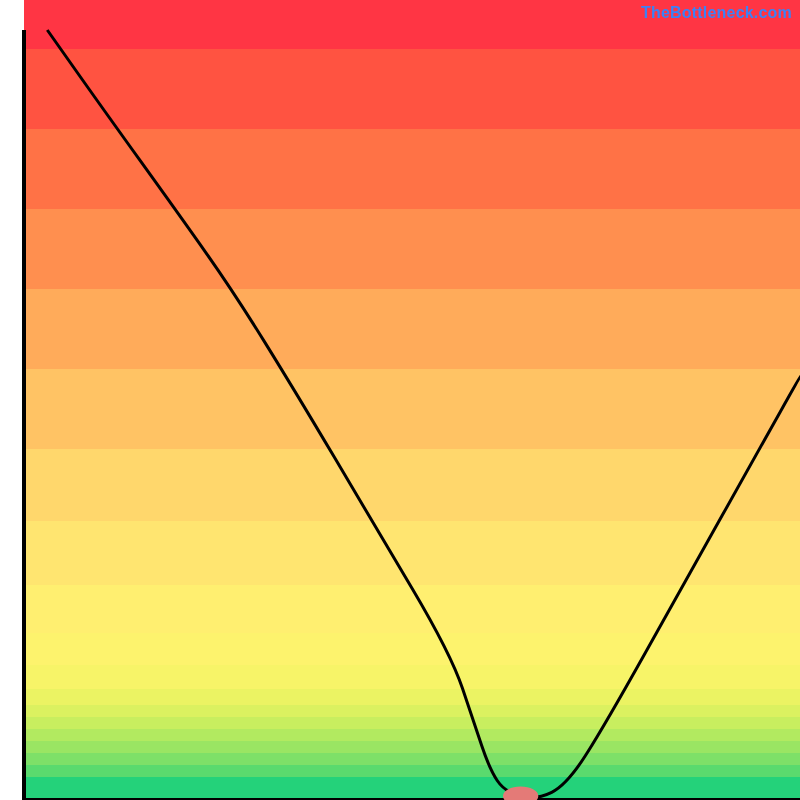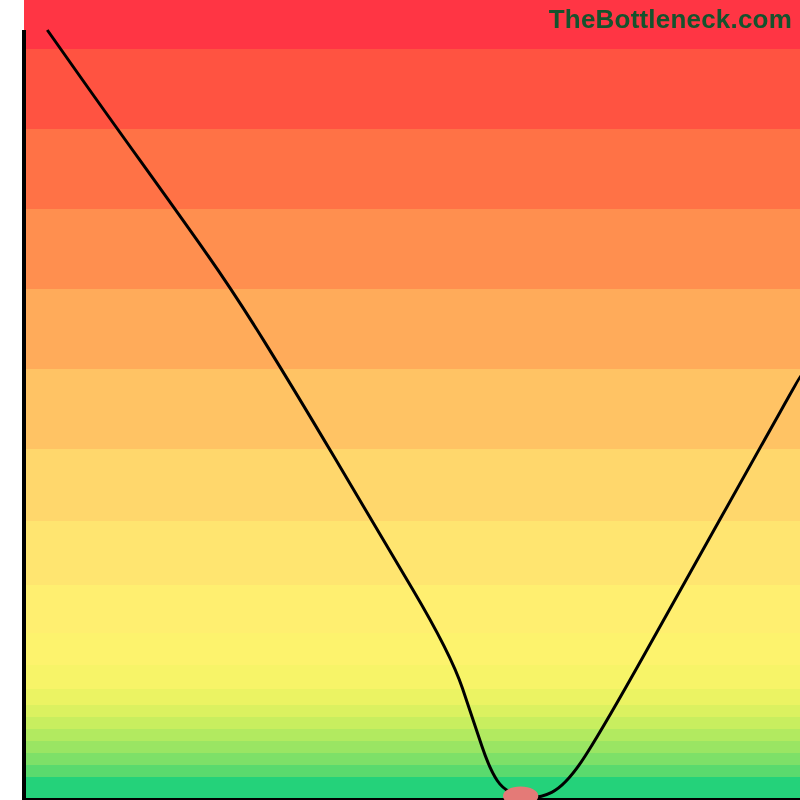--- a/index.html
+++ b/index.html
@@ -1,18 +1,18 @@
 <!DOCTYPE html>
 <html><head>
 <meta charset="utf-8">
 <style>
   * { margin: 0; padding: 0; box-sizing: border-box; }
   body { width: 800px; height: 800px; position: relative; font-family: Arial, sans-serif; background: #fff; }
   .chart-container { position: absolute; inset: 0; }
-  .watermark { position: absolute; top: 4px; right: 8px; font-size: 26px; font-weight: bold; color: #14532d; letter-spacing: 0.2px; }
+  .watermark { position: absolute; top: 4px; right: 8px; font-size: 16px; font-weight: bold; color: #3b82f6; letter-spacing: 0.2px; }
   .plot-axes { position: absolute; inset: 0; }
   .plot-axes line { stroke: #000; stroke-width: 4; }
   .curve { fill: none; stroke: #000; stroke-width: 3; }
   .marker { fill: #e47a77; }
 </style>
 </head>
 <body>
 
 <div class="chart-container">
   <svg viewBox="0 0 800 800" width="800" height="800">

